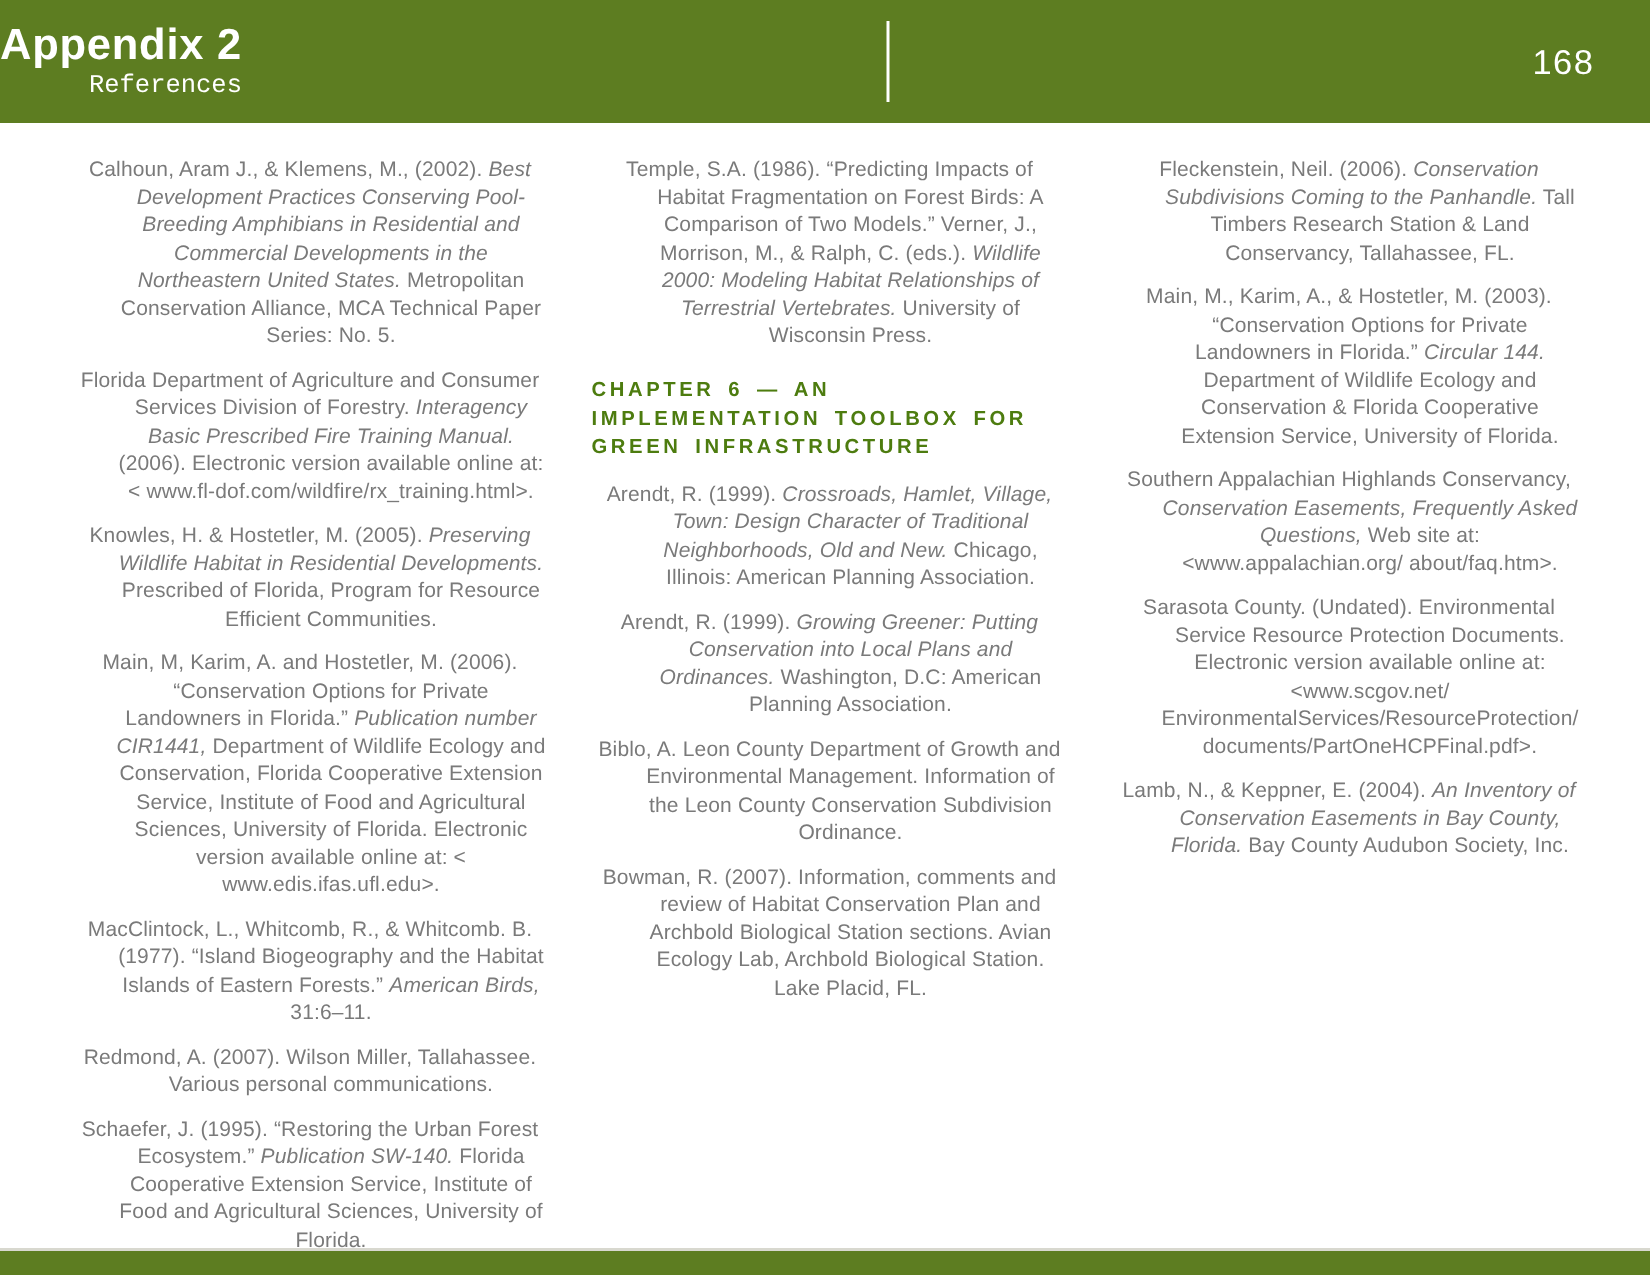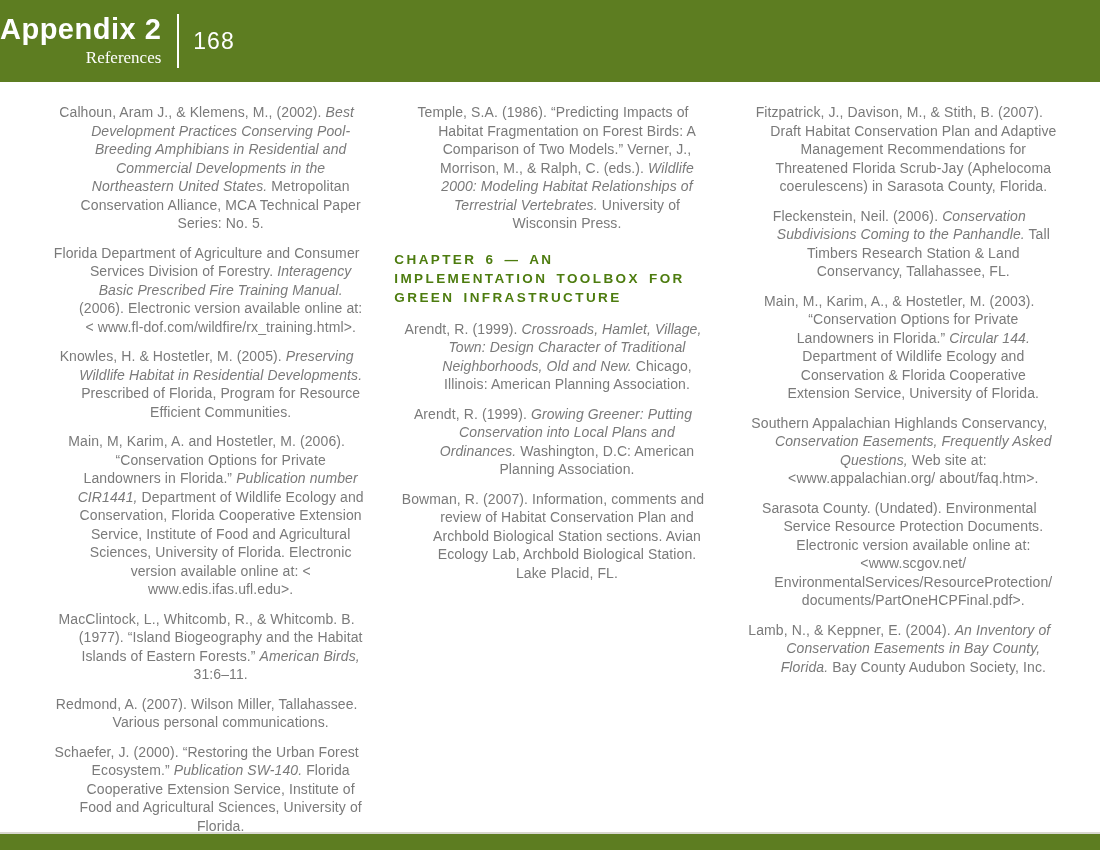--- a/index.html
+++ b/index.html
@@ -9,34 +9,34 @@
     font-family: "Liberation Sans", "DejaVu Sans", sans-serif;
     overflow: hidden;
     position: relative;
   }
 
   
   .header {
     height: 82px;
     background: #5d7d21;
     display: flex;
-    justify-content: flex-start;
+    justify-content: space-between;
     align-items: center;
-    padding-right: 26px;
+    padding-right: 37px;
     box-sizing: border-box;
   }
   .header-titles { text-align: right; color: #ffffff; }
   .header-title {
     font-size: 29px;
     font-weight: bold;
     letter-spacing: 0.5px;
     line-height: 1.05;
   }
   .header-subtitle {
-    font-family: Liberation Serif, serif;
+    font-family: Liberation Mono, monospace;
     font-size: 17px;
     margin-top: 3px;
   }
   .header-divider {
     width: 2px; height: 54px;
     background: #ffffff;
     margin: 0 14px 0 16px;
   }
   .header-pagenum {
     color: #ffffff;
@@ -100,31 +100,31 @@
 </div>
 
 <div class="content">
   <div class="col">
       <p class="ref"><span>Calhoun, Aram J., &amp; Klemens, M., (2002).  </span><span class="it">Best Development Practices Conserving Pool-Breeding Amphibians in Residential and Commercial Developments in the Northeastern United States.</span><span>  Metropolitan Conservation Alliance, MCA Technical Paper Series: No. 5.</span></p>
       <p class="ref"><span>Florida Department of Agriculture and Consumer Services Division of Forestry.  </span><span class="it">Interagency Basic Prescribed Fire Training Manual.</span><span>  (2006). Electronic version available online at: &lt; www.fl-dof.com/wildfire/rx_training.html&gt;.</span></p>
       <p class="ref"><span>Knowles, H. &amp; Hostetler, M. (2005).  </span><span class="it">Preserving Wildlife Habitat in Residential Developments.</span><span>  Prescribed of Florida, Program for Resource Efficient Communities.</span></p>
       <p class="ref"><span>Main, M, Karim, A. and Hostetler, M. (2006). “Conservation Options for Private Landowners in Florida.”  </span><span class="it">Publication number CIR1441,</span><span> Department of Wildlife Ecology and Conservation, Florida Cooperative Extension Service, Institute of Food and Agricultural Sciences, University of Florida. Electronic version available online at: &lt; www.edis.ifas.ufl.edu&gt;.</span></p>
       <p class="ref"><span>MacClintock, L., Whitcomb, R., &amp; Whitcomb. B. (1977). “Island Biogeography and the Habitat Islands of Eastern Forests.”  </span><span class="it">American Birds,</span><span> 31:6–11.</span></p>
       <p class="ref"><span>Redmond, A. (2007). Wilson Miller, Tallahassee. Various personal communications.</span></p>
-      <p class="ref"><span>Schaefer, J. (2000). “Restoring the Urban Forest Ecosystem.”  </span><span class="it">Publication SW-140.</span><span>  Florida Cooperative Extension Service, Institute of Food and Agricultural Sciences, University of Florida.</span></p>
+      <p class="ref"><span>Schaefer, J. (1995). “Restoring the Urban Forest Ecosystem.”  </span><span class="it">Publication SW-140.</span><span>  Florida Cooperative Extension Service, Institute of Food and Agricultural Sciences, University of Florida.</span></p>
     </div>
   <div class="col">
       <p class="ref"><span>Temple, S.A. (1986). “Predicting Impacts of Habitat Fragmentation on Forest Birds: A Comparison of Two Models.” Verner, J., Morrison, M., &amp; Ralph, C. (eds.).  </span><span class="it">Wildlife 2000: Modeling Habitat Relationships of Terrestrial Vertebrates.</span><span>  University of Wisconsin Press.</span></p>
       <div class="chapter-heading">CHAPTER 6 — AN IMPLEMENTATION TOOLBOX FOR GREEN INFRASTRUCTURE</div>
       <p class="ref"><span>Arendt, R. (1999).  </span><span class="it">Crossroads, Hamlet, Village, Town: Design Character of Traditional Neighborhoods, Old and New.</span><span>  Chicago, Illinois: American Planning Association.</span></p>
       <p class="ref"><span>Arendt, R. (1999).  </span><span class="it">Growing Greener: Putting Conservation into Local Plans and Ordinances.</span><span>  Washington, D.C: American Planning Association.</span></p>
+      <p class="ref"><span>Biblo, A. Leon County Department of Growth and Environmental Management. Information of the Leon County Conservation Subdivision Ordinance.</span></p>
       <p class="ref"><span>Bowman, R. (2007). Information, comments and review of Habitat Conservation Plan and Archbold Biological Station sections. Avian Ecology Lab, Archbold Biological Station. Lake Placid, FL.</span></p>
     </div>
   <div class="col">
-      <p class="ref"><span>Fitzpatrick, J., Davison, M., &amp; Stith, B. (2007). Draft Habitat Conservation Plan and Adaptive Management Recommendations for Threatened Florida Scrub-Jay (Aphelocoma coerulescens) in Sarasota County, Florida.</span></p>
       <p class="ref"><span>Fleckenstein, Neil. (2006).  </span><span class="it">Conservation Subdivisions Coming to the Panhandle.</span><span>  Tall Timbers Research Station &amp; Land Conservancy, Tallahassee, FL.</span></p>
       <p class="ref"><span>Main, M., Karim, A., &amp; Hostetler, M. (2003). “Conservation Options for Private Landowners in Florida.”  </span><span class="it">Circular 144.</span><span>  Department of Wildlife Ecology and Conservation &amp; Florida Cooperative Extension Service, University of Florida.</span></p>
       <p class="ref"><span>Southern Appalachian Highlands Conservancy, </span><span class="it">Conservation Easements, Frequently Asked Questions,</span><span>  Web site at: &lt;www.appalachian.org/ about/faq.htm&gt;.</span></p>
       <p class="ref"><span>Sarasota County. (Undated). Environmental Service Resource Protection Documents. Electronic version available online at: &lt;www.scgov.net/ EnvironmentalServices/ResourceProtection/ documents/PartOneHCPFinal.pdf&gt;.</span></p>
       <p class="ref"><span>Lamb, N., &amp; Keppner, E. (2004).  </span><span class="it">An Inventory of Conservation Easements in Bay County, Florida.</span><span>  Bay County Audubon Society, Inc.</span></p>
     </div>
 </div>
 
 <div class="footer-bar"></div>
 

